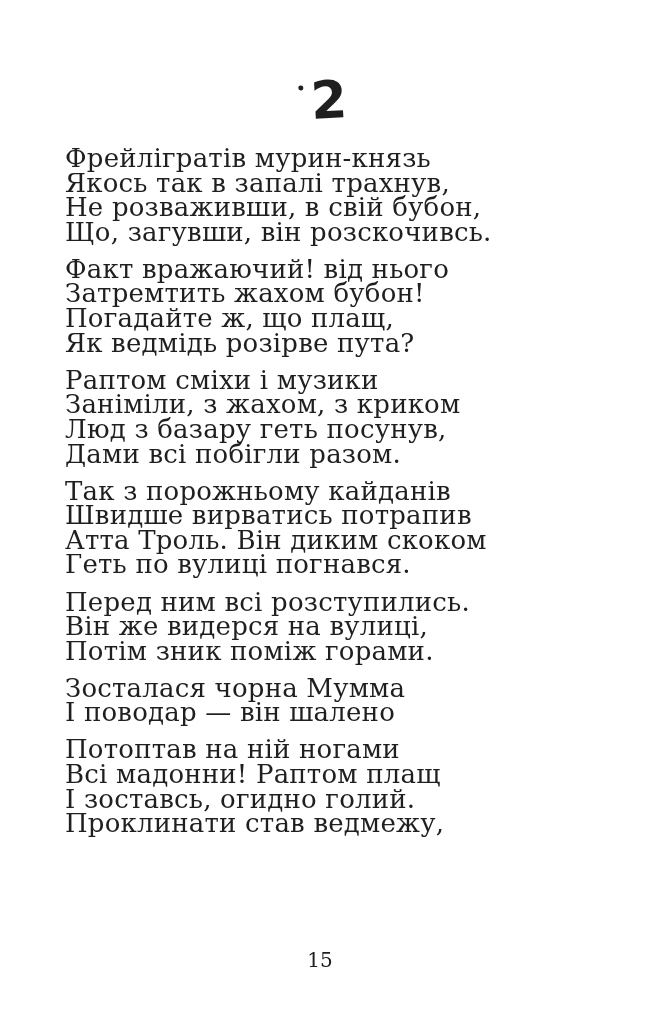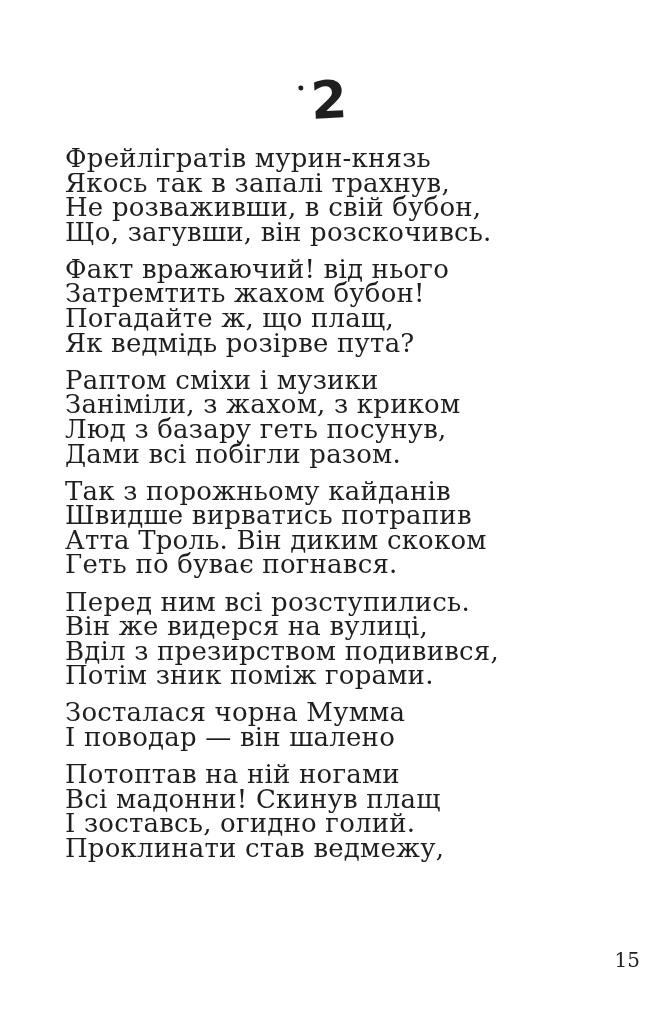--- a/index.html
+++ b/index.html
@@ -56,21 +56,21 @@
     margin: 0 0 12.5px 0;
   }
   .line {
     white-space: pre;
   }
   .page-number {
     position: absolute;
     top: 948px;
     left: 0;
     width: 640px;
-    text-align: right;
+    text-align: center;
     font-size: 20px;
     line-height: 24px;
   }
 </style>
 </head>
 <body>
 
 <div class="page">
 
   <div class="chapter-number">
@@ -97,38 +97,37 @@
       <div class="line">Раптом сміхи і музики</div>
       <div class="line">Заніміли, з жахом, з криком</div>
       <div class="line">Люд з базару геть посунув,</div>
       <div class="line">Дами всі побігли разом.</div>
     </div>
 
     <div class="stanza">
       <div class="line">Так з порожньому кайданів</div>
       <div class="line">Швидше вирватись потрапив</div>
       <div class="line">Атта Троль. Він диким скоком</div>
-      <div class="line">Геть по буває погнався.</div>
+      <div class="line">Геть по вулиці погнався.</div>
     </div>
 
     <div class="stanza">
       <div class="line">Перед ним всі розступились.</div>
       <div class="line">Він же видерся на вулиці,</div>
-      <div class="line">Вділ з презирством подивився,</div>
       <div class="line">Потім зник поміж горами.</div>
     </div>
 
     <div class="stanza">
       <div class="line">Зосталася чорна Мумма</div>
       <div class="line">І поводар — він шалено</div>
     </div>
 
     <div class="stanza">
       <div class="line">Потоптав на ній ногами</div>
-      <div class="line">Всі мадонни! Скинув плащ</div>
+      <div class="line">Всі мадонни! Раптом плащ</div>
       <div class="line">І зоставсь, огидно голий.</div>
       <div class="line">Проклинати став ведмежу,</div>
     </div>
 
   </div>
 
   <div class="page-number">15</div>
 
 </div>
 

